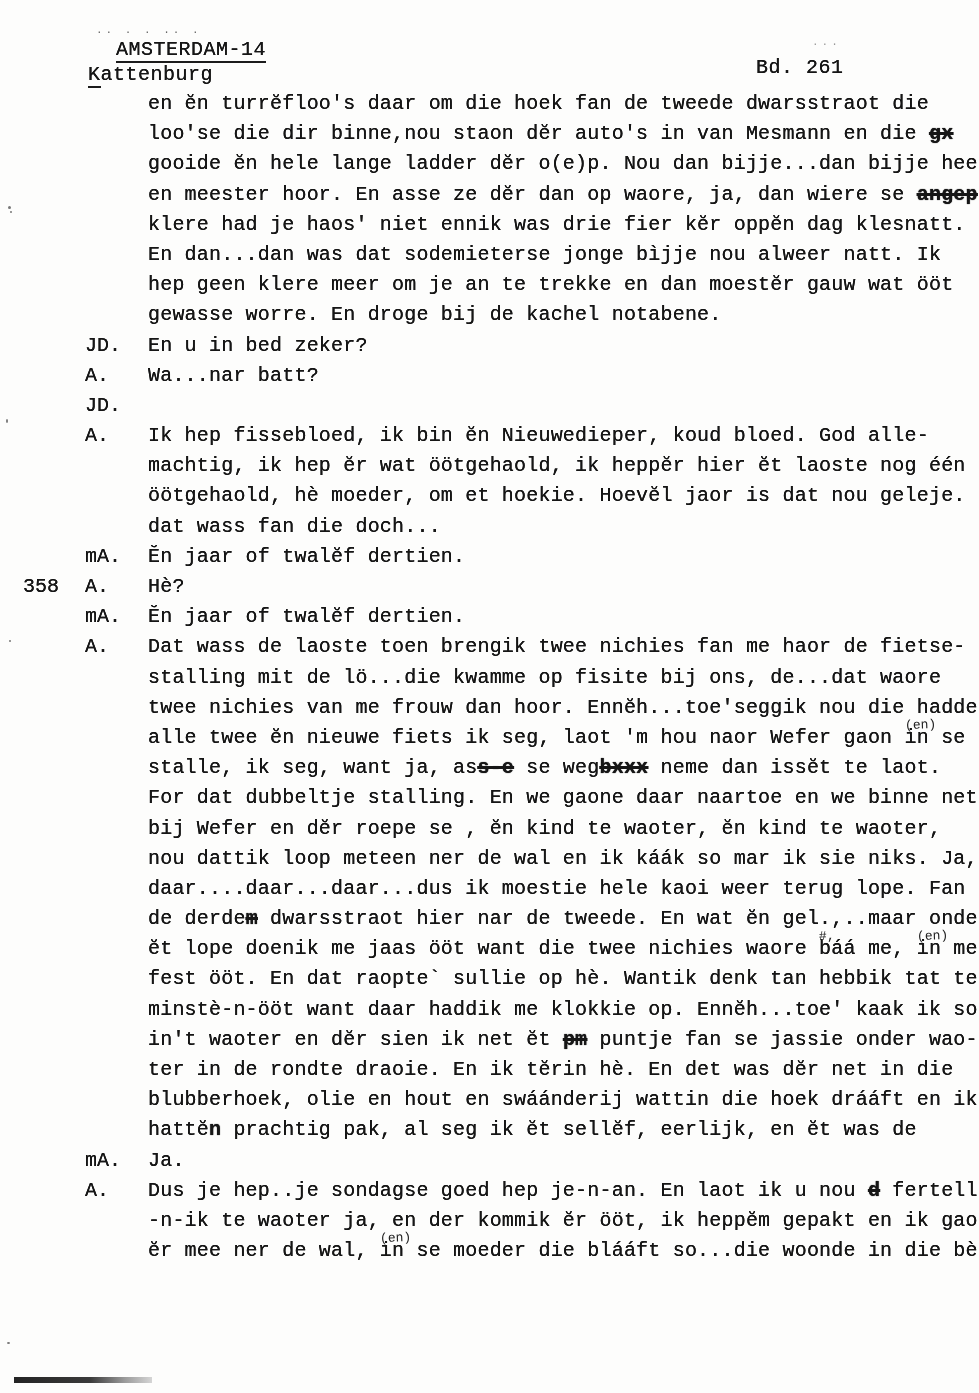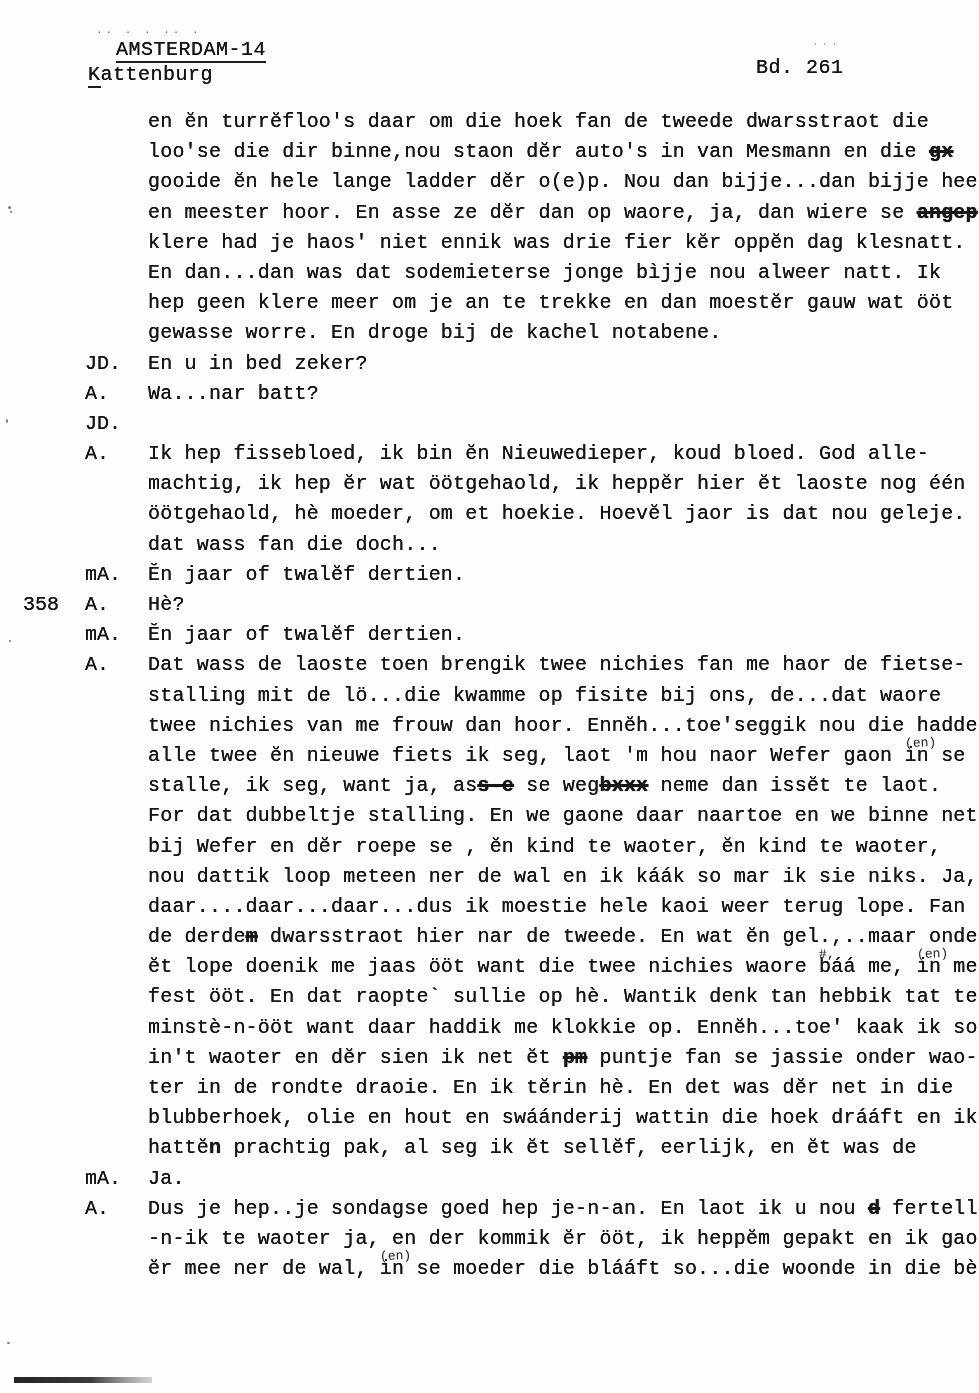--- a/index.html
+++ b/index.html
@@ -25,21 +25,21 @@
     font-size:20px;letter-spacing:0.5px;
     text-shadow:0 0 0.6px #000;
   }
   .hdr-sub .k{border-bottom:2px solid #1c1c1c;}
   .hdr-ref{
     position:absolute;left:756px;top:56px;
     font-size:20px;letter-spacing:0.5px;
     text-shadow:0 0 0.6px #000;
   }
   
-  .dialogue{position:absolute;left:0;top:107px;width:979px;}
+  .dialogue{position:absolute;left:0;top:89px;width:979px;}
   .row{position:relative;height:30.2px;line-height:30.2px;font-size:20px;}
   .mn{position:absolute;left:23px;white-space:pre;text-shadow:0 0 0.6px #000;}
   .sp{position:absolute;left:85px;white-space:pre;text-shadow:0 0 0.6px #000;}
   .tx{position:absolute;left:148px;white-space:pre;letter-spacing:0.2px;text-shadow:0 0 0.6px #000;}
   
   .x{
     font-weight:700;
     text-decoration:line-through;
     text-decoration-thickness:2.5px;
     text-shadow:0 0 1px #000;

